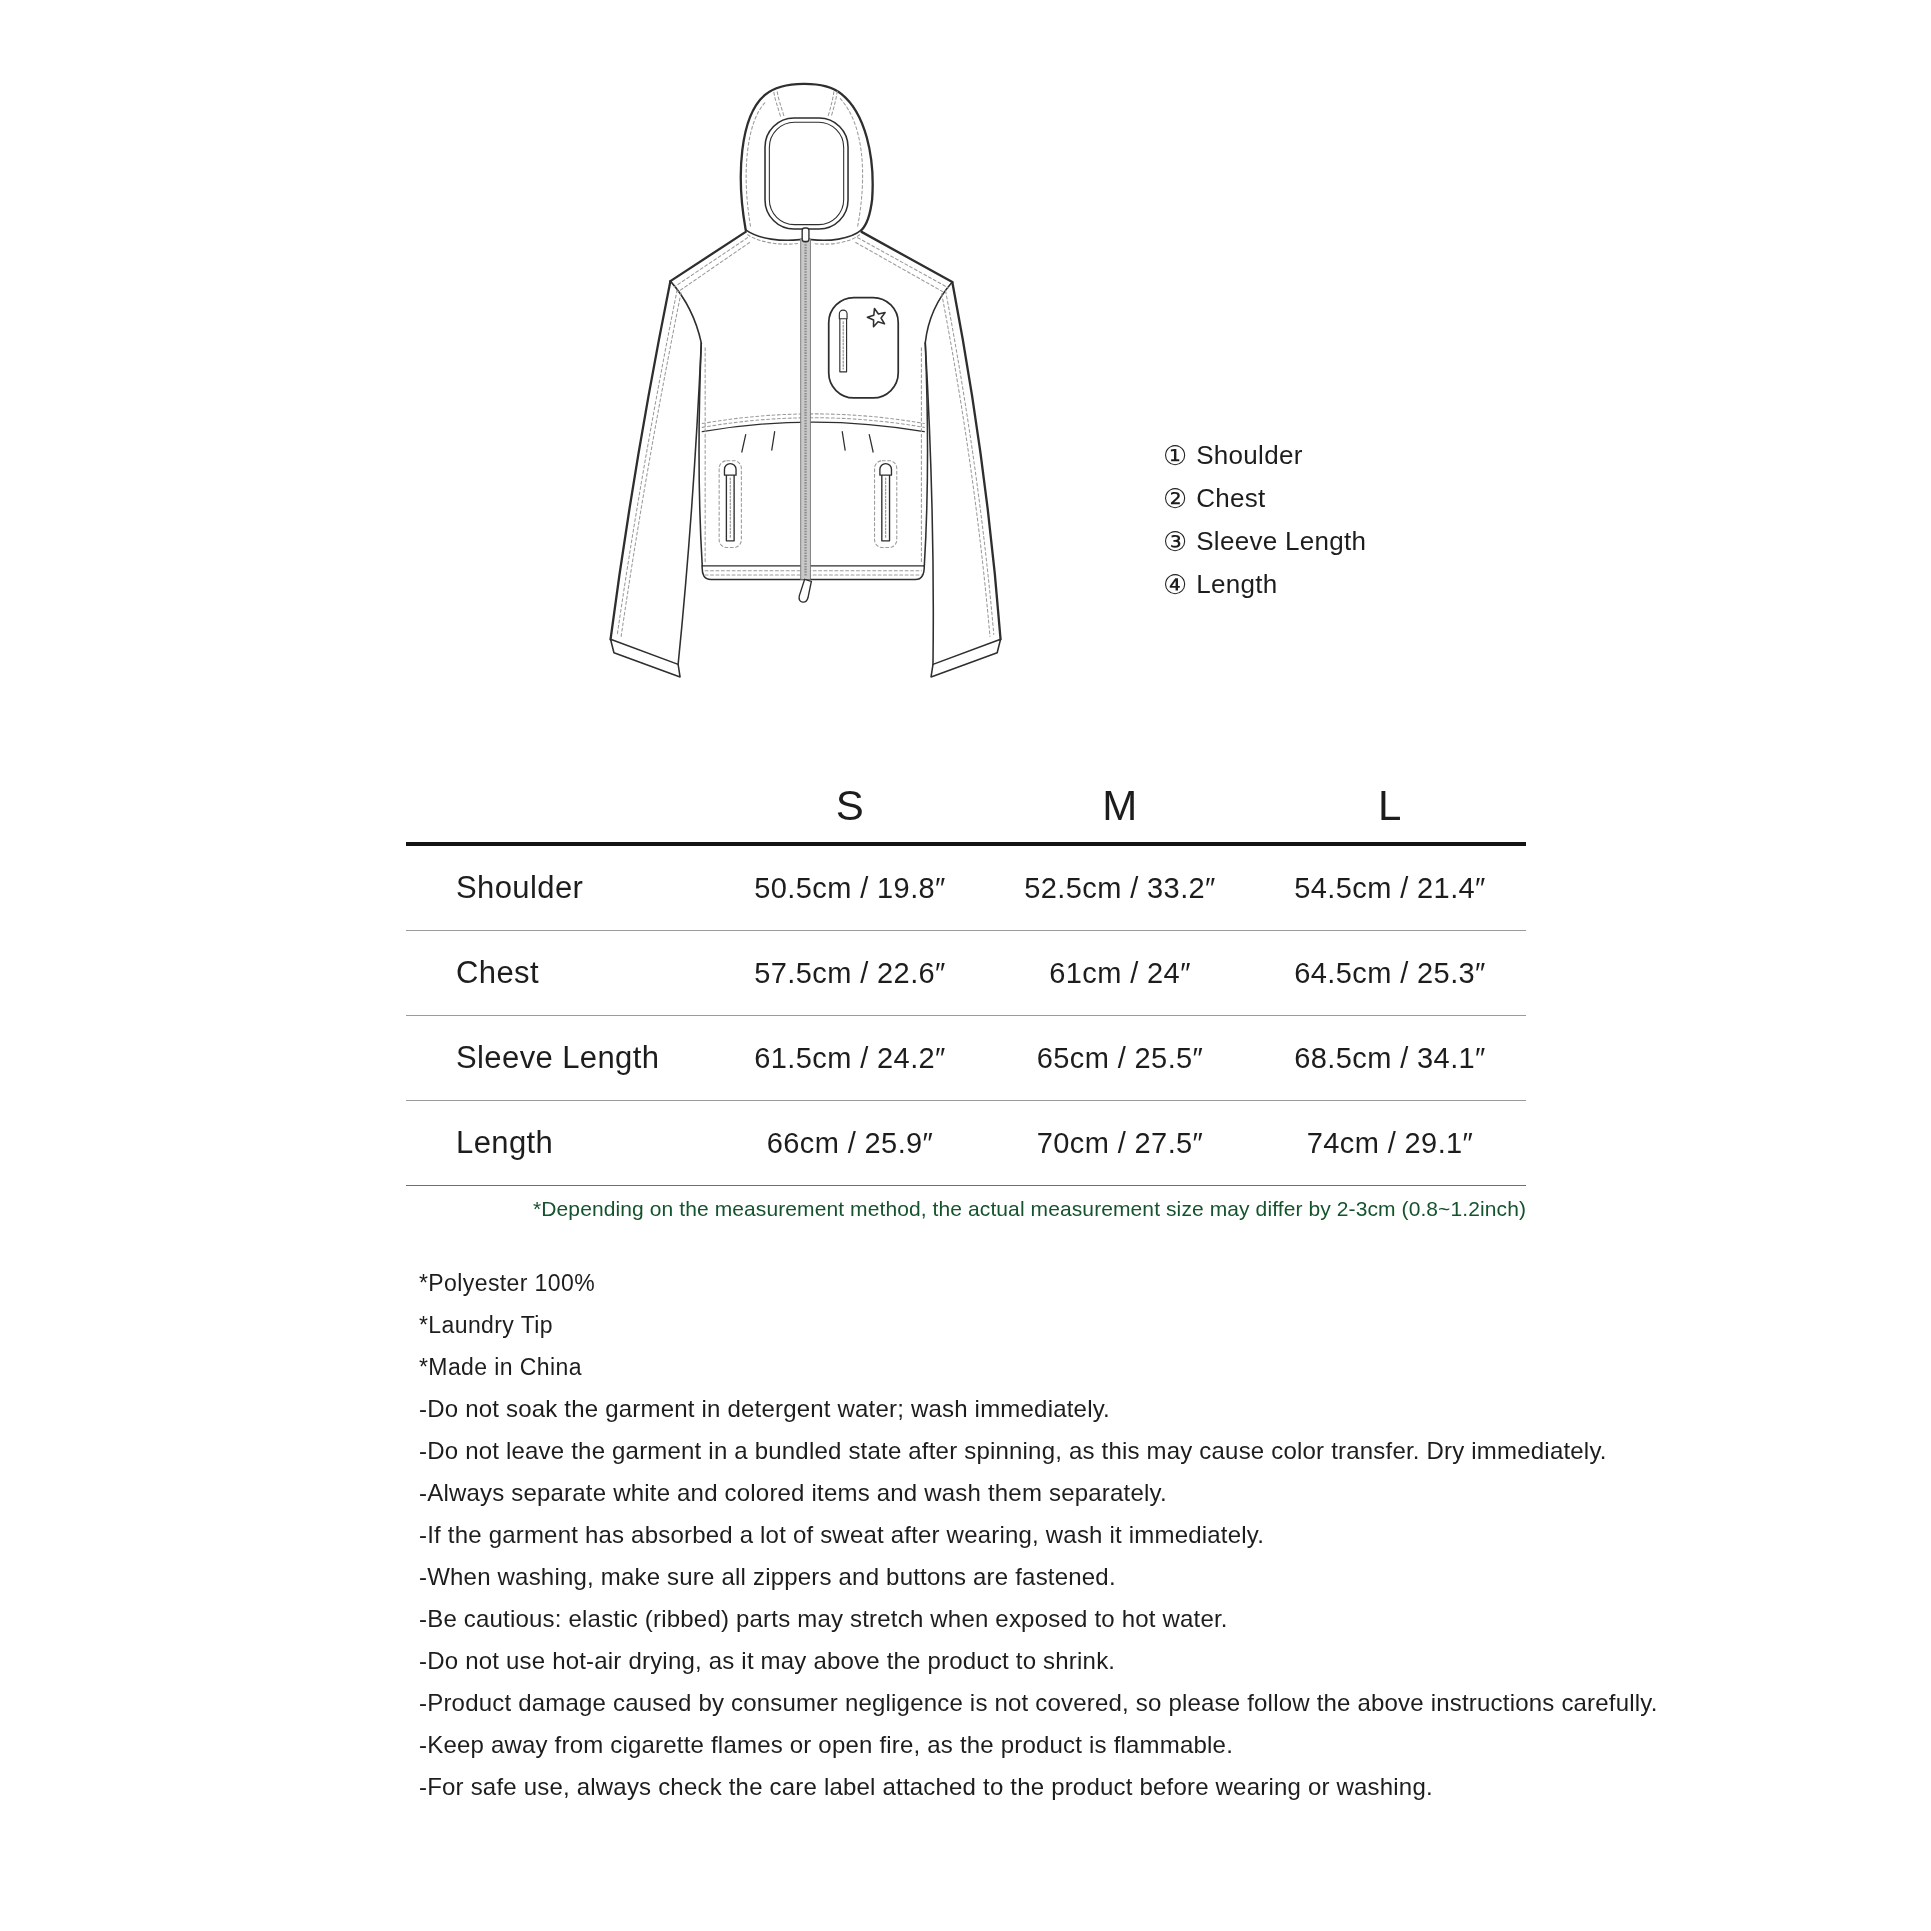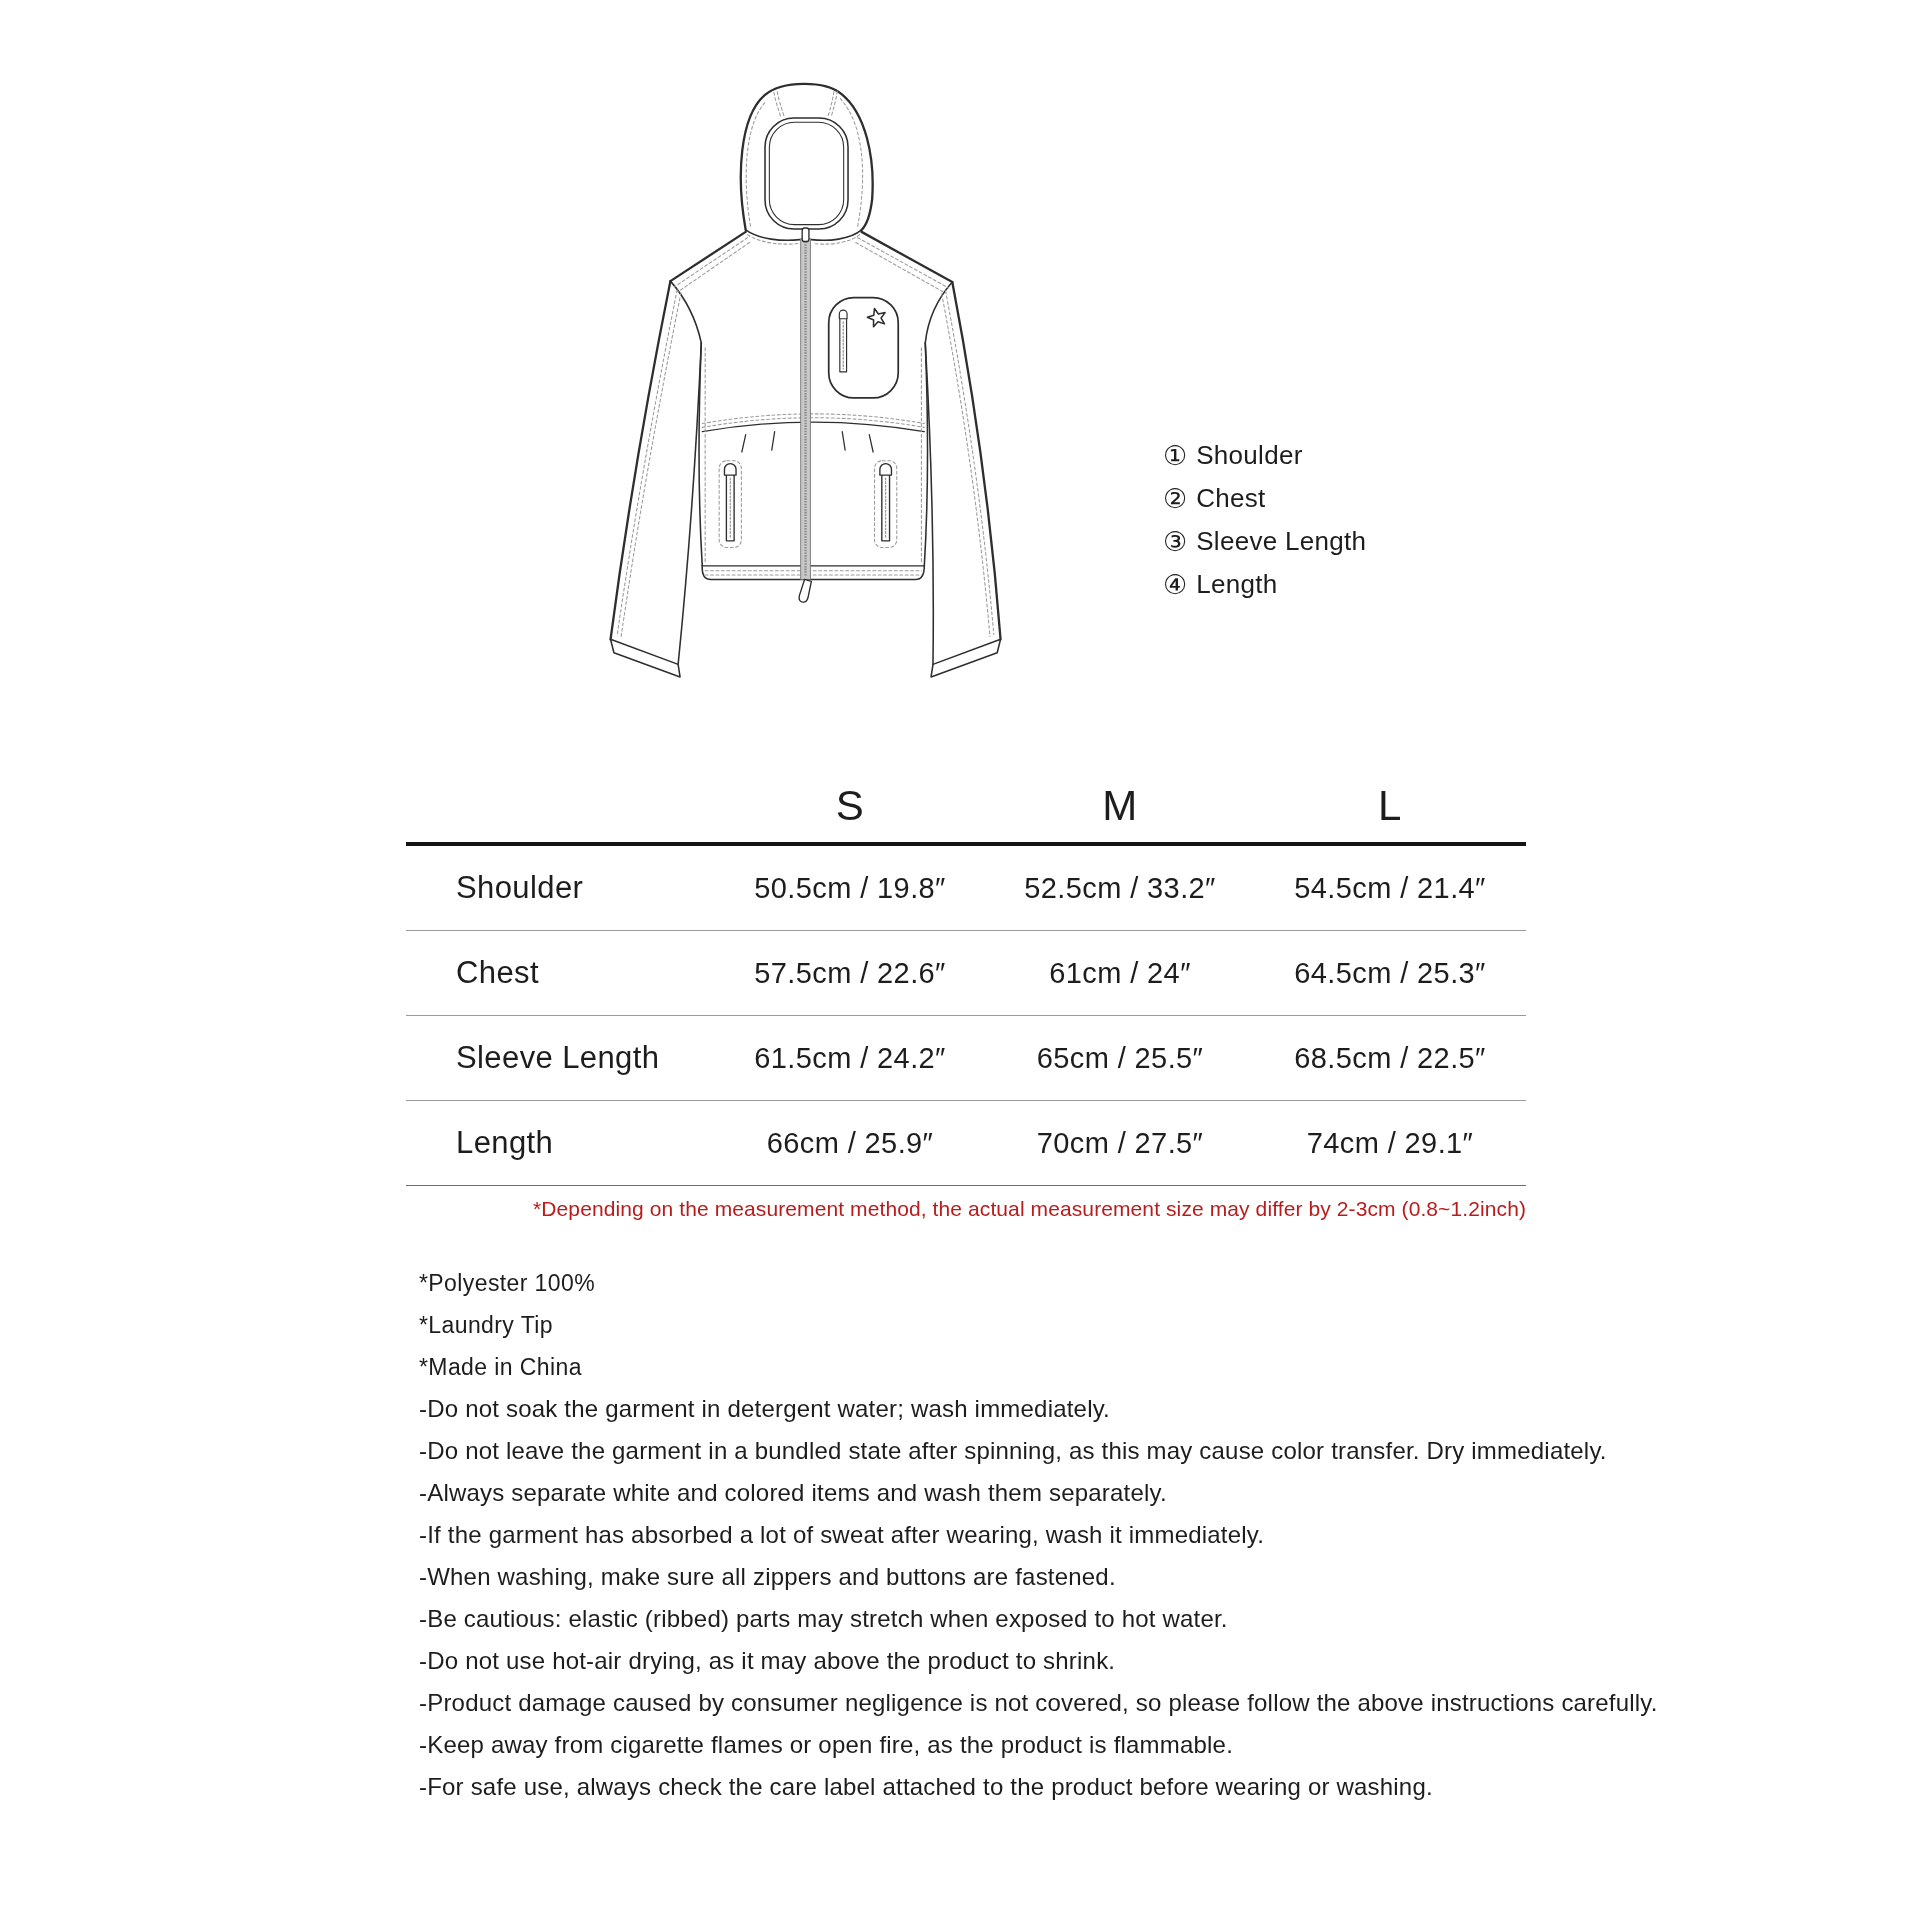--- a/index.html
+++ b/index.html
@@ -15,21 +15,21 @@
   .legend-num{margin-right:8.7px;font-size:27px;}
   
   .size-table{position:absolute;left:406px;top:769px;width:1120px;}
   .t-row{display:grid;grid-template-columns:309px 270px 270px 270px;align-items:center;}
   .t-head{height:73px;border-bottom:4.8px solid #141414;}
   .t-head .t-cell{font-size:42px;letter-spacing:0.5px;}
   .t-data{height:84px;border-bottom:1px solid #9b9b9b;}
   .t-data.last{border-bottom:1.9px solid #6e6e6e;}
   .t-label{padding-left:50px;font-size:31px;letter-spacing:0.4px;}
   .t-cell{text-align:center;font-size:29px;letter-spacing:0.4px;white-space:nowrap;}
-  .t-footnote{margin-top:10.6px;text-align:right;font-size:21px;letter-spacing:0.1px;color:#b91c1c;}
+  .t-footnote{margin-top:10.6px;text-align:right;font-size:21px;letter-spacing:0.1px;color:#14532d;}
   
   .info{position:absolute;left:419px;top:1262px;}
   .info-head{font-size:23px;line-height:42px;letter-spacing:0.4px;white-space:nowrap;}
   .info-tip{font-size:24px;line-height:42px;letter-spacing:0.2px;white-space:nowrap;}
 </style>
 </head>
 <body>
 
 <div class="page">
 
@@ -125,21 +125,21 @@
     <div class="t-row t-data">
       <div class="t-label">Chest</div>
       <div class="t-cell">57.5cm / 22.6″</div>
       <div class="t-cell">61cm / 24″</div>
       <div class="t-cell">64.5cm / 25.3″</div>
     </div>
     <div class="t-row t-data">
       <div class="t-label">Sleeve Length</div>
       <div class="t-cell">61.5cm / 24.2″</div>
       <div class="t-cell">65cm / 25.5″</div>
-      <div class="t-cell">68.5cm / 22.5″</div>
+      <div class="t-cell">68.5cm / 34.1″</div>
     </div>
     <div class="t-row t-data last">
       <div class="t-label">Length</div>
       <div class="t-cell">66cm / 25.9″</div>
       <div class="t-cell">70cm / 27.5″</div>
       <div class="t-cell">74cm / 29.1″</div>
     </div>
     <div class="t-footnote">*Depending on the measurement method, the actual measurement size may differ by 2-3cm (0.8~1.2inch)</div>
   </div>
 

